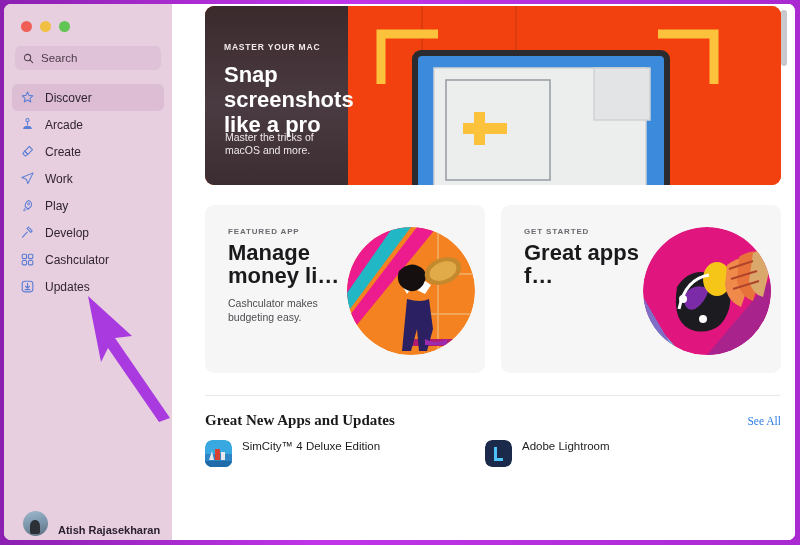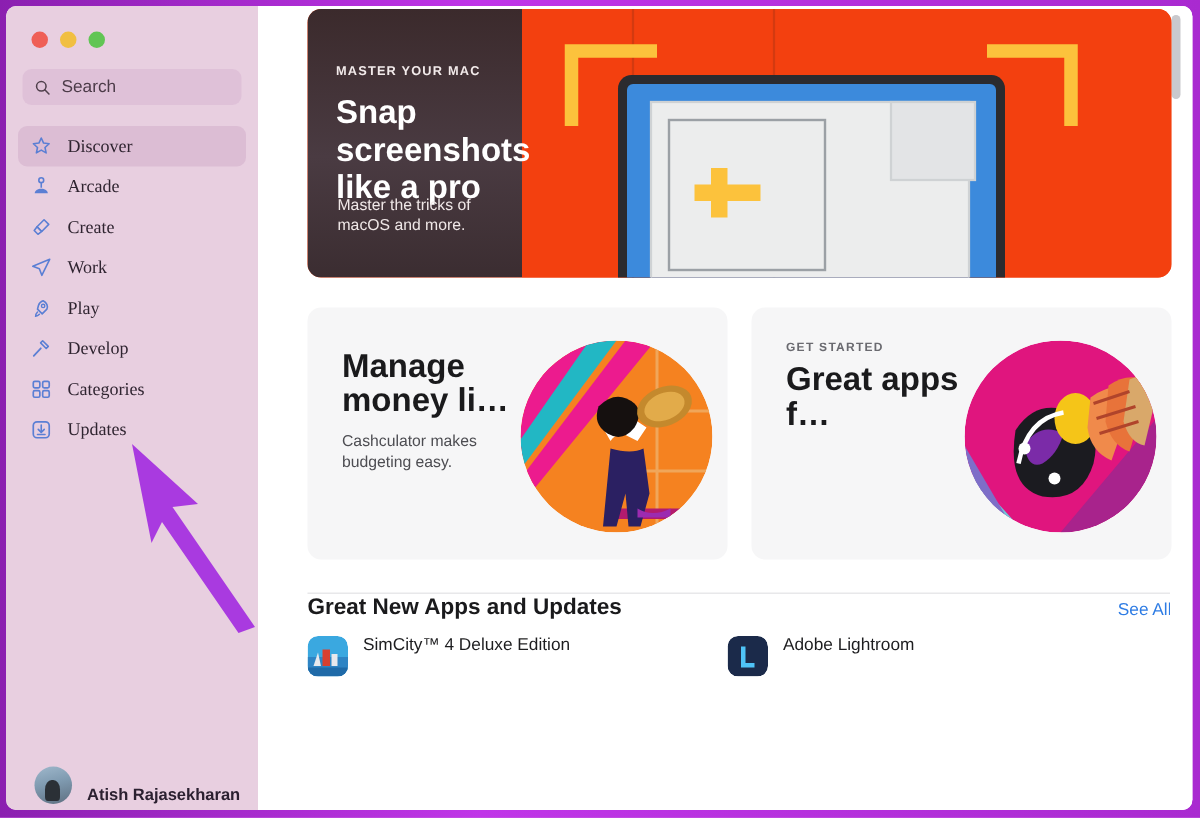--- a/index.html
+++ b/index.html
@@ -40,21 +40,21 @@
     background:#dfc1d8;
     display:flex; align-items:center; gap:7px; padding:0 8px;
   }
   .search-box .ph { font-size:11.5px; color:#4c3b48; }
 
   .nav { margin-top:14px; }
   .nav-item {
     display:flex; align-items:center; gap:10px;
     height:27px; margin:0 8px; padding:0 8px;
     border-radius:6px;
-    font-size:12px; color:#2f2430;font-family:Liberation Serif, serif;
+    font-size:12px; color:#2f2430;
   }
   .nav-item.selected { background:#dcbdd4; }
   .nav-item svg { display:block; }
 
   .user-row {
     margin-top:auto; display:flex; align-items:flex-end; gap:10px;
     padding:0 0 4px 19px;
   }
   .avatar {
     width:25px; height:25px; border-radius:50%;
@@ -123,21 +123,23 @@
     padding:22px 0 0 23px;
   }
   .card-eyebrow{ font-size:8px; font-weight:bold; letter-spacing:.85px; color:#6a6a70; }
   .card-title{ margin-top:5px; font-size:22px; line-height:23px; font-weight:bold; color:#1a1a1c; width:120px; }
   .card-desc{ margin-top:9px; font-size:10.5px; line-height:14px; color:#4d4d52; width:112px; }
   .card-art{ position:absolute; right:10px; top:22px; width:128px; height:128px; border-radius:50%; overflow:hidden; }
 
   
   .divider{ width:576px; height:1px; background:#e8e8ea; margin-top:22px; }
   .sec-head{
-    width:576px; display:flex; align-items:flex-end; justify-content:space-between;
+    width:576px; display:flex; align-items:center; justify-content:space-between;
+    margin-top:16px;
+    font-family:Liberation Serif, serif;
   }
   .sec-title{ font-size:15px; font-weight:bold; color:#1a1a1c; }
   .see-all{ font-size:11.5px; color:#2e7ce4; }
 
   .app-row{ display:flex; gap:0; width:576px; margin-top:11px; }
   .app-col{ width:280px; display:flex; align-items:flex-start; gap:10px; }
   .app-icon{ width:27px; height:27px; border-radius:7px; flex:0 0 27px; overflow:hidden; position:relative; }
   .app-name{ font-size:11.5px; color:#1d1d1f; white-space:nowrap; }
 </style>
 </head>
@@ -212,21 +214,21 @@
         <span>Develop</span>
       </div>
 
       <div class="nav-item">
         <svg width="15" height="15" viewBox="0 0 24 24">
           <rect x="3.5" y="3.5" width="7" height="7" rx="1.6" fill="none" stroke="#5b7fd4" stroke-width="1.8"></rect>
           <rect x="13.5" y="3.5" width="7" height="7" rx="1.6" fill="none" stroke="#5b7fd4" stroke-width="1.8"></rect>
           <rect x="3.5" y="13.5" width="7" height="7" rx="1.6" fill="none" stroke="#5b7fd4" stroke-width="1.8"></rect>
           <rect x="13.5" y="13.5" width="7" height="7" rx="1.6" fill="none" stroke="#5b7fd4" stroke-width="1.8"></rect>
         </svg>
-        <span>Categories</span>
+        <span>Cashculator</span>
       </div>
 
       <div class="nav-item">
         <svg width="15" height="15" viewBox="0 0 24 24">
           <rect x="3.5" y="3.5" width="17" height="17" rx="4" fill="none" stroke="#5b7fd4" stroke-width="1.8"></rect>
           <line x1="12" y1="7" x2="12" y2="14.5" stroke="#5b7fd4" stroke-width="1.7" stroke-linecap="round"></line>
           <path d="M8.8 11.6L12 14.8l3.2-3.2" fill="none" stroke="#5b7fd4" stroke-width="1.7" stroke-linecap="round" stroke-linejoin="round"></path>
           <line x1="8" y1="17" x2="16" y2="17" stroke="#5b7fd4" stroke-width="1.7" stroke-linecap="round"></line>
         </svg>
         <span>Updates</span>
@@ -297,20 +299,21 @@
           </g>
 
           <rect x="52" y="210" width="282" height="9" rx="4" fill="#b9bcc0"></rect>
         </svg>
       </div>
     </div>
 
     <div class="cards">
 
       <div class="card">
+        <div class="card-eyebrow">FEATURED APP</div>
         <div class="card-title">Manage money li…</div>
         <div class="card-desc">Cashculator makes budgeting easy.</div>
         <div class="card-art">
           <svg width="128" height="128" viewBox="0 0 128 128">
             <defs>
               <clipPath id="c1">
                     <circle cx="64" cy="64" r="64"></circle>
                   </clipPath>
             </defs>
             <g clip-path="url(#c1)">

